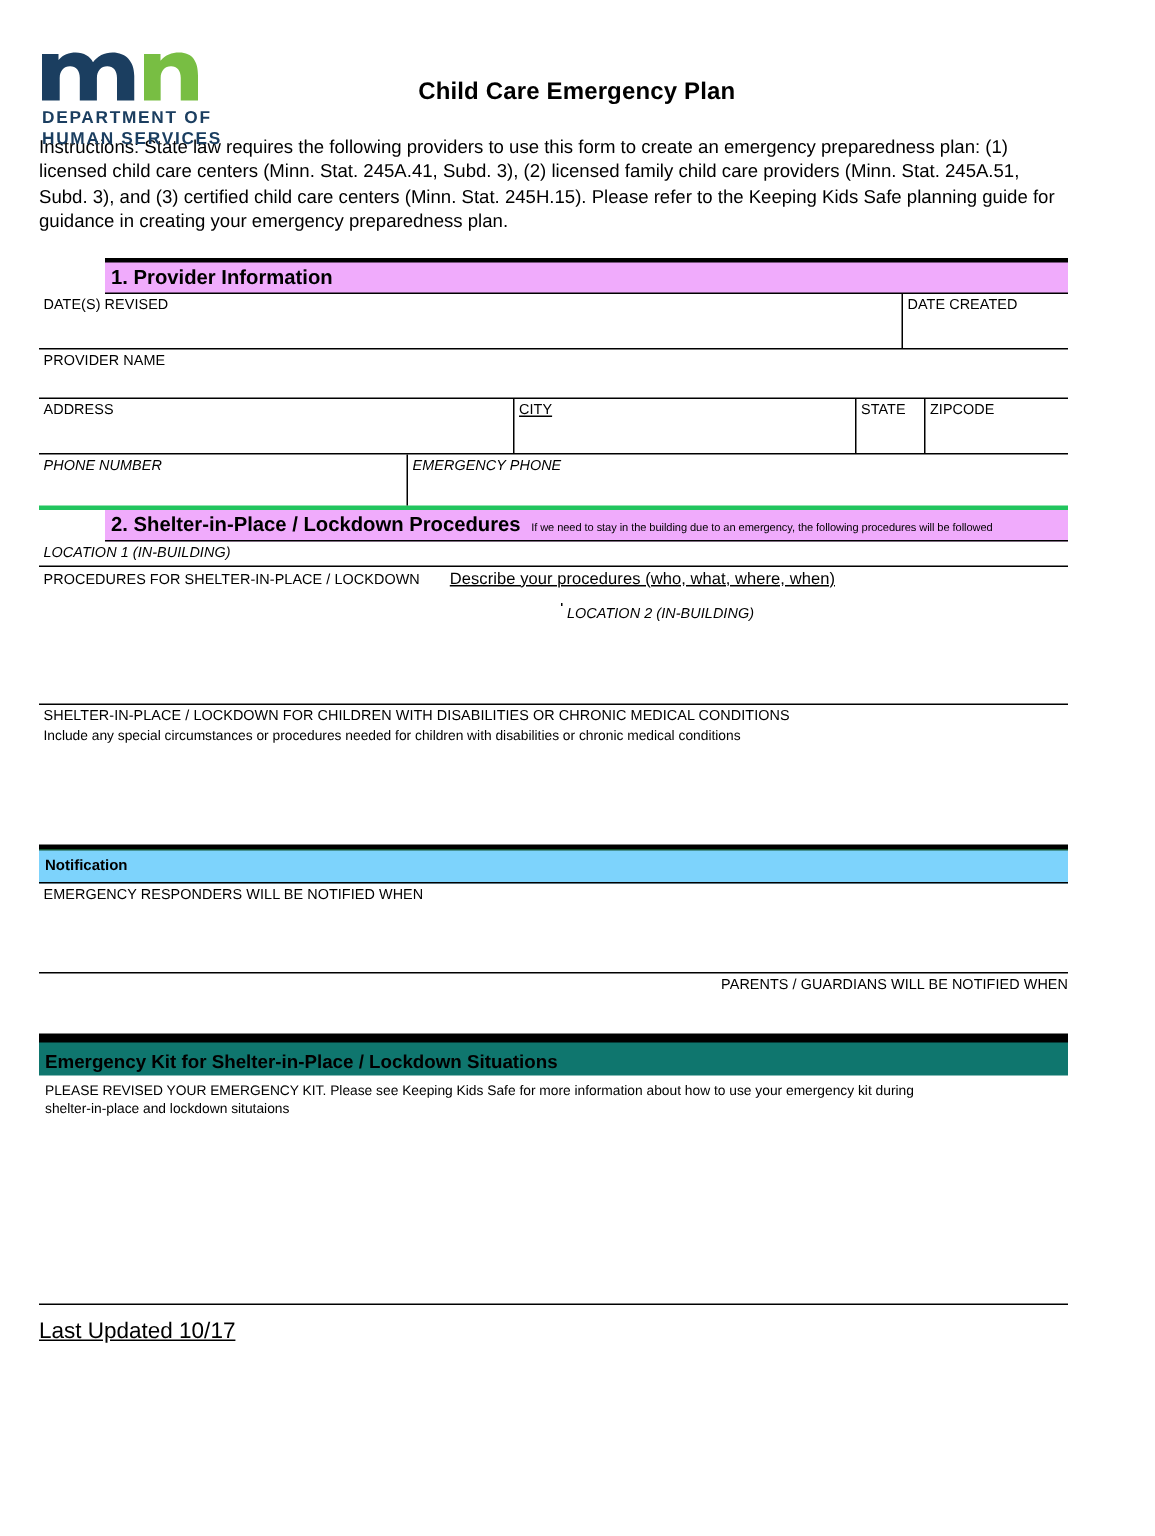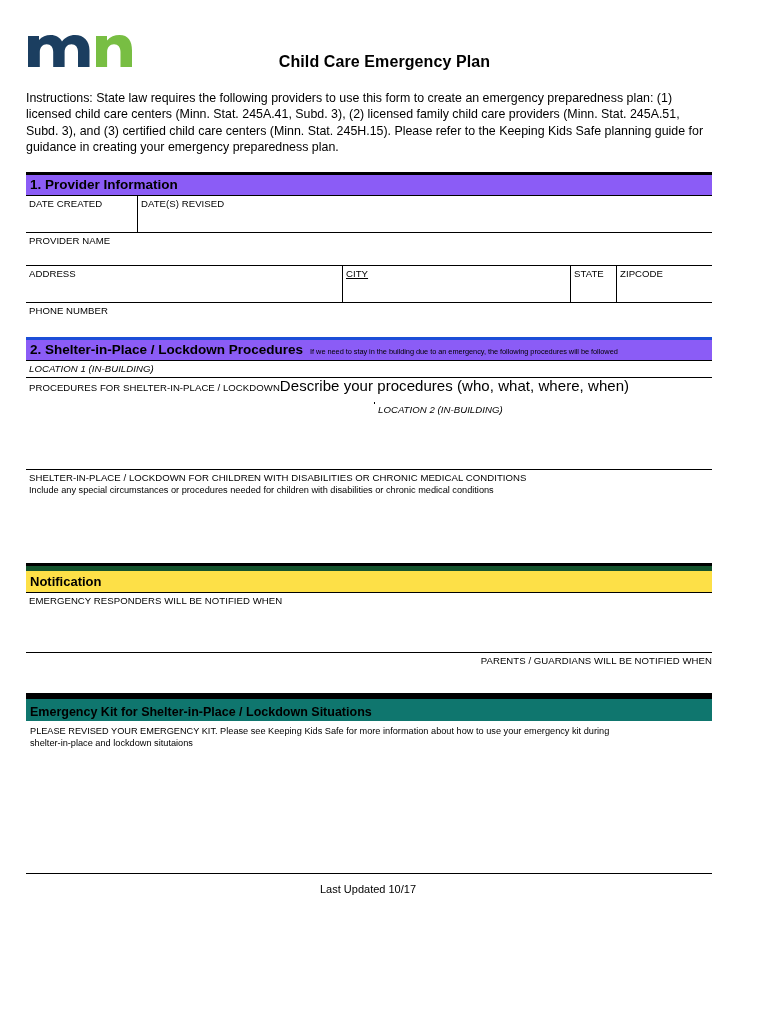--- a/index.html
+++ b/index.html
@@ -70,62 +70,63 @@
   
   .form-body {
     margin: 16px 26px 0 26px;
     width: 686px;
     position: relative;
   }
 
   .sec-head {
     border-top: 3px solid #000;
     border-bottom: 1px solid #000;
-    background: #8b5cf6;
+    background: #f0abfc;
     padding: 1px 3px 2px 4px;
     font-size: 13.5px;
     font-weight: bold;
     line-height: 17px;
     display: flex;
     align-items: baseline;
+    margin-left: 44px;
   }
   .sec-head .sec-sub {
     font-size: 7.4px;
     font-weight: normal;
     line-height: 9px;
     margin-left: 7px;
     letter-spacing: -0.05px;
   }
 
   .sec-head-plain {
-    border-top: 5px solid #14532d;
-    border-bottom: 1px solid #000;
-    background: #fde047;
+    border-top: 1px solid #14532d;
+    border-bottom: 1px solid #000;
+    background: #7dd3fc;
     padding: 3px 3px 3px 4px;
-    font-size: 13px;
+    font-size: 10px;
     font-weight: bold;
     line-height: 15px;
   }
 
   .sec-head-plain2 {
     border-top: 3px solid #000;
     background: #0f766e;
     padding: 6px 3px 1px 4px;
     font-size: 12.5px;
     font-weight: bold;
     line-height: 15px;
   }
 
   
   .row {
     display: flex;
     border-bottom: 1px solid #000;
     box-sizing: border-box;
   }
-  .row.thick-bottom { border-bottom: 3px solid #1d4ed8; }
+  .row.thick-bottom { border-bottom: 3px solid #22c55e; font-style: italic; }
   .cell {
     box-sizing: border-box;
     padding: 2px 0 0 3px;
     position: relative;
   }
   .cell + .cell { border-left: 1px solid #000; }
   .lbl {
     font-size: 9.6px;
     line-height: 12px;
     letter-spacing: 0.05px;
@@ -138,33 +139,35 @@
 
   .blk {
     border-bottom: 1px solid #000;
     box-sizing: border-box;
     padding: 2px 0 0 3px;
   }
   .blk.thick-bottom { border-bottom: 3px solid #000; }
 
   .inline-hint {
     display: inline-block;
-    margin-left: 0;
-    font-size: 15px;
+    margin-left: 20px;
+    font-size: 11px;
+    text-decoration: underline;
   }
 
   .footer-rule {
     border-top: 1px solid #000;
     margin-top: 0;
   }
   .footer-text {
-    text-align: center;
-    font-size: 11px;
+    text-align: left;
+    font-size: 15px;
     padding-top: 9px;
     padding-right: 2px;
+    text-decoration: underline;
   }
 </style>
 </head>
 <body>
 
 <div class="page">
 
   <div class="header">
     <div class="logo-block">
       <svg class="logo-mark" width="104" height="40" viewBox="0 0 104 40" xmlns="http://www.w3.org/2000/svg">
@@ -172,38 +175,42 @@
         <path d="M0 39 L0 8 L11 8 L11 12 C14 8.5 18 7 22.5 7 C28 7 32 9.5 34 13.5
                  C37 9.4 41.5 7 47 7 C56 7 61.5 13 61.5 22.5 L61.5 39 L50 39 L50 24
                  C50 19 47.5 16.2 43.5 16.2 C39.4 16.2 36.6 19.2 36.6 24.2 L36.6 39
                  L25.2 39 L25.2 24 C25.2 19 22.7 16.2 18.7 16.2 C14.6 16.2 11.8 19.2 11.8 24.2
                  L11.8 39 Z" fill="#1b3e60"></path>
 
         <path d="M68 39 L68 8 L79 8 L79 12.5 C82.2 8.6 86.6 7 91.4 7 C100.4 7 104 13 104 22.5
                  L104 39 L92.5 39 L92.5 24 C92.5 19 90 16.2 86 16.2 C81.9 16.2 79.1 19.2 79.1 24.2
                  L79.1 39 Z" fill="#78be43"></path>
       </svg>
+      <div class="dept-text">
+        <div>DEPARTMENT OF</div>
+        <div>HUMAN SERVICES</div>
+      </div>
     </div>
     <div class="form-title">Child Care Emergency Plan</div>
   </div>
 
   <div class="instructions">Instructions:  State law requires the following providers to use this form to create an emergency preparedness plan: (1) licensed child care centers (Minn. Stat. 245A.41, Subd. 3), (2) licensed family child care providers (Minn. Stat. 245A.51, Subd. 3), and (3) certified child care centers (Minn. Stat. 245H.15).  Please refer to the Keeping Kids Safe planning guide for guidance in creating your emergency preparedness plan.</div>
 
   <div class="form-body">
 
     <div class="sec-head" style="margin-top:12px;">
       <span>1. Provider Information</span>
     </div>
 
     <div class="row" style="height:37px;">
+      <div class="cell" style="flex:1;">
+        <div class="lbl">DATE(S) REVISED</div>
+      </div>
       <div class="cell" style="width:111px;">
         <div class="lbl">DATE CREATED</div>
-      </div>
-      <div class="cell" style="flex:1;">
-        <div class="lbl">DATE(S) REVISED</div>
       </div>
     </div>
 
     <div class="blk" style="height:33px;">
       <div class="lbl">PROVIDER NAME</div>
     </div>
 
     <div class="row" style="height:37px;">
       <div class="cell" style="width:316px;">
         <div class="lbl">ADDRESS</div>
@@ -216,20 +223,23 @@
       </div>
       <div class="cell" style="flex:1;">
         <div class="lbl">ZIPCODE</div>
       </div>
     </div>
 
     <div class="row thick-bottom" style="height:37px;">
       <div class="cell" style="width:245px;">
         <div class="lbl">PHONE NUMBER</div>
       </div>
+      <div class="cell" style="flex:1;">
+        <div class="lbl">EMERGENCY PHONE</div>
+      </div>
     </div>
 
     <div class="sec-head" style="border-top-width:0;">
       <span>2. Shelter-in-Place / Lockdown Procedures</span>
       <span class="sec-sub">If we need to stay in the building due to an emergency, the following procedures will be followed</span>
     </div>
 
     <div class="row" style="height:17px;font-style:italic;">
       <div class="cell" style="width:348px;">
         <div class="lbl">LOCATION 1 (IN-BUILDING)</div>

